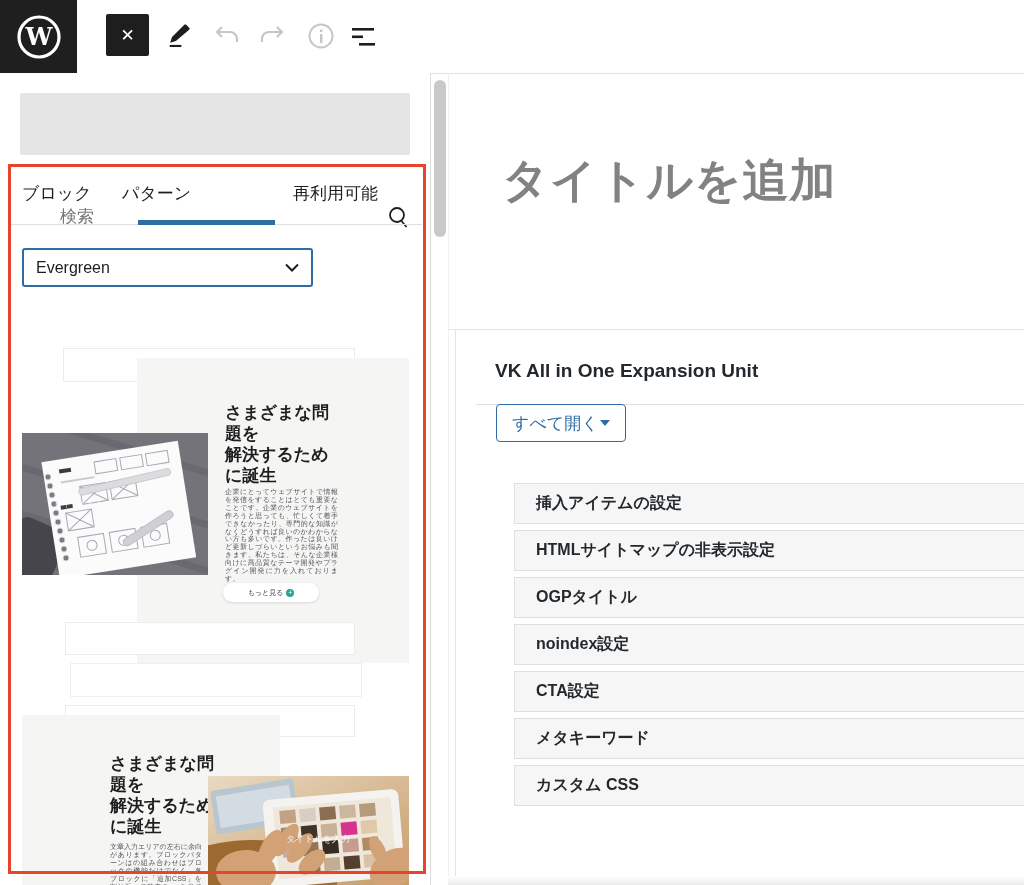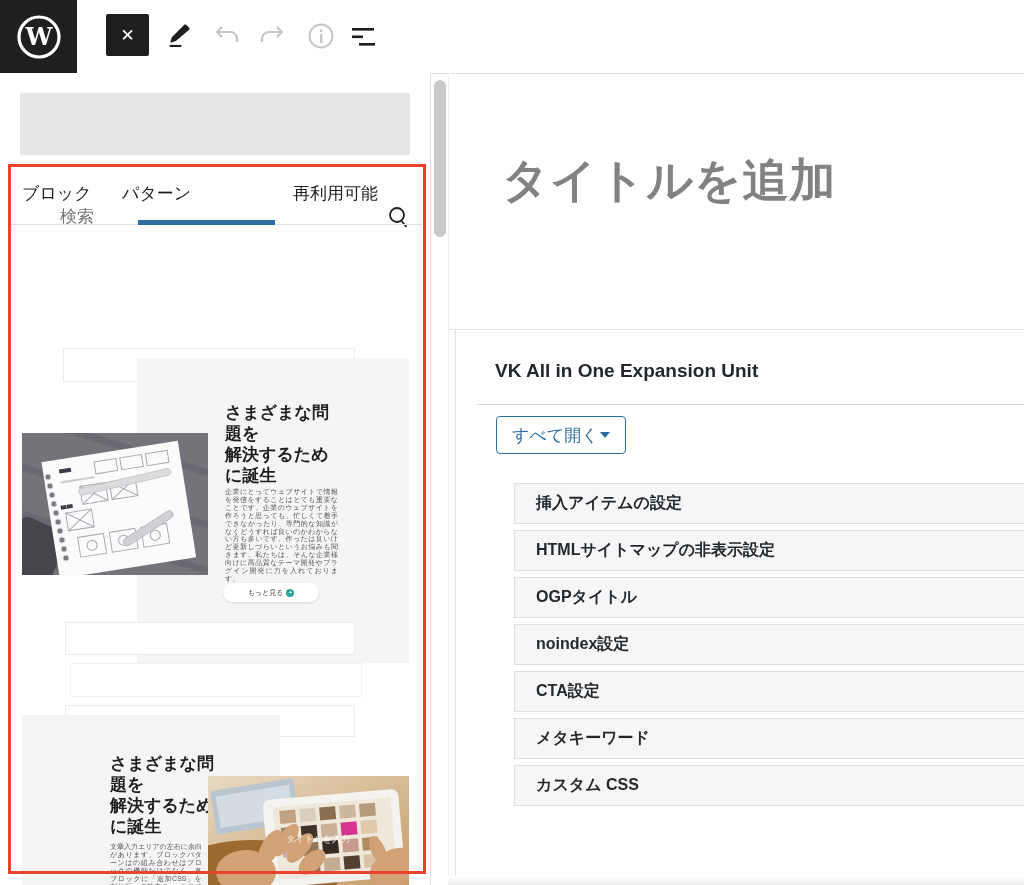--- a/index.html
+++ b/index.html
@@ -40,21 +40,21 @@
 
   
   .canvas-line{left:448px;top:73px;width:1px;height:812px;background:#f1f1f1;}
   .scroll-thumb{left:434px;top:80px;width:12px;height:157px;border-radius:6px;background:#c9c9c9;cursor:grab;}
   .post-title{left:470px;top:150px;font-size:46px;font-weight:bold;color:#828282;letter-spacing:1px;margin-left:32px;}
   .post-body-ph{left:470px;top:266px;font-size:19px;color:#757575;}
   .main-divider{left:448px;top:329px;width:576px;height:1px;background:#e4e4e4;}
   .metabox-left{left:455px;top:330px;width:1px;height:546px;background:#e3e3e3;}
   .mb-title{left:495px;top:360px;font-size:19px;font-weight:bold;color:#23282d;}
   .mb-divider{left:476px;top:404px;width:548px;height:1px;background:#ddd;}
-  .expand-btn{left:496px;top:416px;height:38px;padding:0 15px;border:1.5px solid #2f6ca3;border-radius:4px;background:#fff;
+  .expand-btn{left:496px;top:404px;height:38px;padding:0 15px;border:1.5px solid #2f6ca3;border-radius:4px;background:#fff;
      color:#2f6ca3;font-size:17px;display:inline-flex;align-items:center;gap:1px;cursor:pointer;}
   .caret-down{width:0;height:0;border-left:5px solid transparent;border-right:5px solid transparent;border-top:6px solid #2f6ca3;}
   .mb-items{left:497px;top:483px;width:527px;margin-left:17px;}
   .mb-row{height:41px;margin-bottom:6px;background:#f6f6f6;border:1px solid #dfdfdf;box-sizing:border-box;
      display:flex;align-items:center;padding-left:21px;font-size:16px;font-weight:bold;color:#23282d;cursor:pointer;}
   .bottom-strip{left:448px;top:876px;width:576px;height:9px;background:linear-gradient(#fff,#ececec);}
 </style>
 </head>
 <body>
 
@@ -120,20 +120,26 @@
     </svg>
   </div>
 
   <div class="abs tabs-row">
     <span class="tab" style="left:13px;">ブロック</span>
     <span class="tab" style="left:113px;">パターン</span>
     <span class="tab" style="left:284px;">再利用可能</span>
   </div>
   <div class="abs tab-underline"></div>
 
+  <div class="abs cat-select">
+    <span>Evergreen</span>
+    <svg width="14" height="9" viewBox="0 0 14 9">
+      <polyline points="1,1.5 7,7.5 13,1.5" fill="none" stroke="#1e1e1e" stroke-width="2"></polyline>
+    </svg>
+  </div>
 
   <div class="abs" style="left:0;top:340px;width:430px;height:265px;">
     <div class="ph-box" style="left:63px;top:8px;width:290px;height:32px;"></div>
     <div class="gray-panel" style="left:137px;top:18px;width:272px;height:305px;"></div>
     <div class="pat-photo" style="left:22px;top:93px;width:186px;height:142px;">
       <svg width="186" height="142" viewBox="0 0 186 142">
         <rect width="186" height="142" fill="#747379"></rect>
         <g stroke="#63626b" stroke-width="7" opacity=".55">
           <line x1="-20" y1="118" x2="130" y2="162"></line>
           <line x1="-10" y1="78" x2="186" y2="138"></line>

